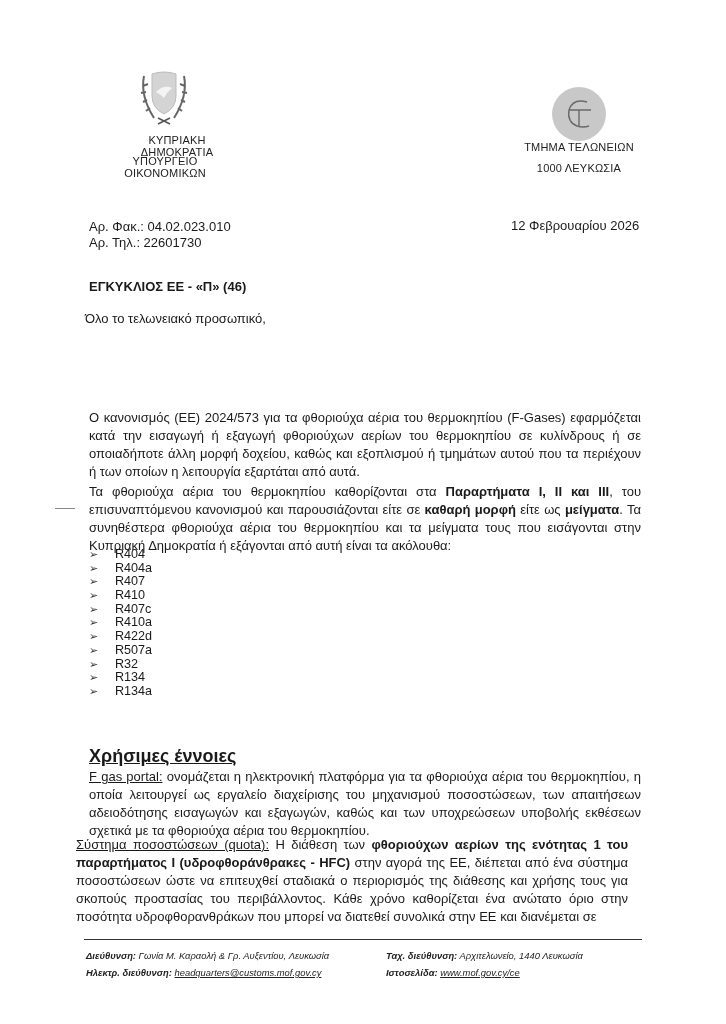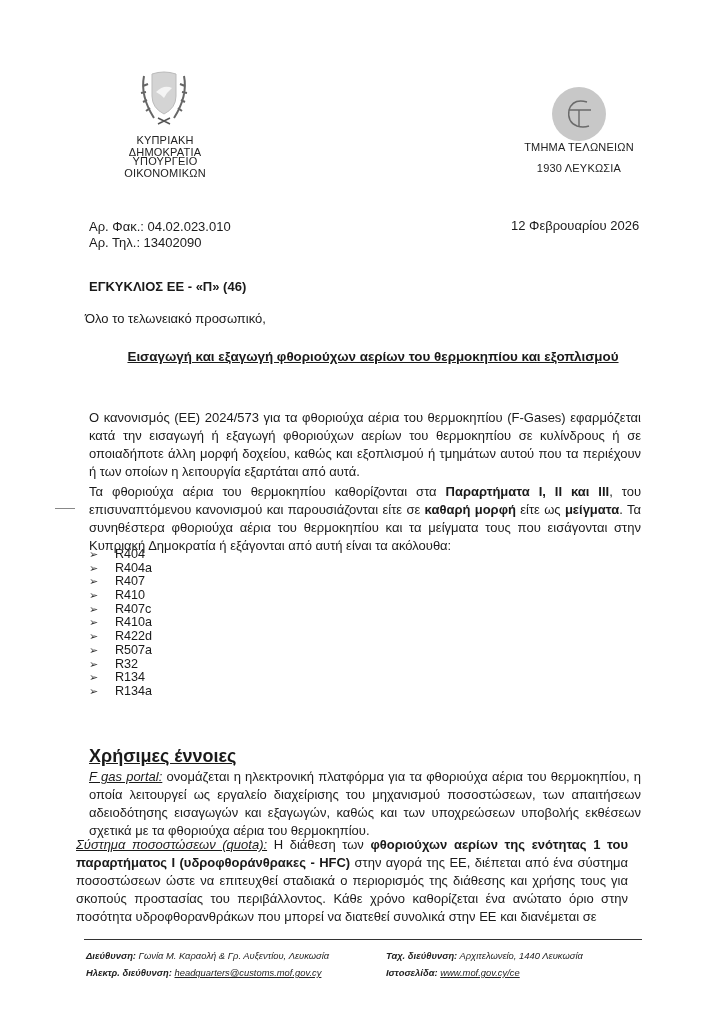--- a/index.html
+++ b/index.html
@@ -10,60 +10,59 @@
   .meta { font-size: 13px; line-height: 16px; }
   .circ { font-size: 13px; font-weight: bold; }
   .salut { font-size: 13px; }
   .title { font-size: 13.4px; font-weight: bold; text-decoration: underline; text-align: center; line-height: 16px; }
   .para { font-size: 13px; line-height: 18px; text-align: justify; }
   .para b { font-weight: bold; }
   ul.refs { list-style: none; margin: 0; padding: 0; font-size: 12.6px; }
   ul.refs li { height: 13.7px; line-height: 13.7px; display: flex; align-items: center; }
   ul.refs li .arrow { width: 26px; font-size: 11px; color: #333; }
   .sect { font-size: 18px; font-weight: bold; text-decoration: underline; }
-  .term { font-style: italic; text-decoration: underline; }
+  .term { text-decoration: underline; }
   .footer-line { height: 1px; background: #333; }
   .foot { font-size: 9.4px; font-style: italic; color: #222; }
   .foot b { font-weight: bold; }
   .foot a { color: #222; text-decoration: underline; }
 </style>
 </head>
 <body>
 
 <div class="abs" style="left:134px; top:66px; width:60px; height:66px;">
   <svg width="60" height="66" viewBox="0 0 60 66">
     <path d="M18 8 Q30 4 42 8 L42 30 Q42 42 30 48 Q18 42 18 30 Z" fill="#d4d4d4" stroke="#bbb" stroke-width="1"></path>
     <path d="M22 26 Q30 18 38 22 Q33 26 30 32 Q26 28 22 26 Z" fill="#f4f4f4"></path>
     <path d="M10 10 Q6 30 20 52 M14 18 l-5 2 M12 26 l-5 1 M13 34 l-4 2 M16 42 l-4 3" stroke="#666" stroke-width="2" fill="none"></path>
     <path d="M50 10 Q54 30 40 52 M46 18 l5 2 M48 26 l5 1 M47 34 l4 2 M44 42 l4 3" stroke="#666" stroke-width="2" fill="none"></path>
     <path d="M24 58 L36 52 M24 52 L36 58" stroke="#555" stroke-width="1.5"></path>
   </svg>
 </div>
-<div class="abs hdr-text" style="left:100px; top:134px; width:130px;">ΚΥΠΡΙΑΚΗ ΔΗΜΟΚΡΑΤΙΑ</div>
+<div class="abs hdr-text" style="left:112px; top:134px; width:130px;">ΚΥΠΡΙΑΚΗ ΔΗΜΟΚΡΑΤΙΑ</div>
 <div class="abs hdr-text" style="left:95px; top:155px; width:140px;">ΥΠΟΥΡΓΕΙΟ ΟΙΚΟΝΟΜΙΚΩΝ</div>
 
 <div class="abs" style="left:551px; top:86px; width:56px; height:56px;">
   <svg width="56" height="56" viewBox="0 0 56 56">
     <circle cx="28" cy="28" r="27" fill="#c8c8c8"></circle>
     <path d="M36 16 Q22 12 18 24 Q16 36 26 40 Q32 42 38 40" stroke="#6a6a6a" stroke-width="1.4" fill="none"></path>
     <path d="M18 24 L40 24 M28 24 L28 40" stroke="#6a6a6a" stroke-width="1.4" fill="none"></path>
   </svg>
 </div>
 <div class="abs hdr-text" style="left:519px; top:141px; width:120px;">ΤΜΗΜΑ ΤΕΛΩΝΕΙΩΝ</div>
-<div class="abs hdr-text" style="left:519px; top:162px; width:120px;">1930 ΛΕΥΚΩΣΙΑ</div>
+<div class="abs hdr-text" style="left:519px; top:162px; width:120px;">1000 ΛΕΥΚΩΣΙΑ</div>
 
 <div class="abs meta" style="left:89px; top:219px;">Αρ. Φακ.: 04.02.023.010</div>
-<div class="abs meta" style="left:89px; top:235px;">Αρ. Τηλ.: 13402090</div>
+<div class="abs meta" style="left:89px; top:235px;">Αρ. Τηλ.: 22601730</div>
 <div class="abs meta" style="left:511px; top:218px;">12 Φεβρουαρίου 2026</div>
 
 <div class="abs circ" style="left:89px; top:279px;">ΕΓΚΥΚΛΙΟΣ ΕΕ -  «Π» (46)</div>
 <div class="abs salut" style="left:85px; top:311px;">Όλο το τελωνειακό προσωπικό,</div>
 
 <div class="abs title" style="left:80px; top:349px; width:586px;">
-  <div>Εισαγωγή και εξαγωγή φθοριούχων αερίων του θερμοκηπίου και εξοπλισμού</div>
 </div>
 
 <div class="abs para" style="left:89px; top:409px; width:552px;">Ο κανονισμός (ΕΕ) 2024/573 για τα φθοριούχα αέρια του θερμοκηπίου (F-Gases) εφαρμόζεται κατά την εισαγωγή ή εξαγωγή φθοριούχων αερίων του θερμοκηπίου σε κυλίνδρους ή σε οποιαδήποτε άλλη μορφή δοχείου, καθώς και εξοπλισμού ή τμημάτων αυτού που τα περιέχουν ή των οποίων η λειτουργία εξαρτάται από αυτά.</div>
 
 <div class="abs" style="left:55px; top:508px; width:20px; height:1px; background:#888;"></div>
 
 <div class="abs para" style="left:89px; top:483px; width:552px;">
   <span>Τα φθοριούχα αέρια του θερμοκηπίου καθορίζονται στα </span><b>Παραρτήματα I, II και III</b><span>, του επισυναπτόμενου κανονισμού και παρουσιάζονται είτε σε </span><b>καθαρή μορφή</b><span> είτε ως </span><b>μείγματα</b><span>. Τα συνηθέστερα φθοριούχα αέρια του θερμοκηπίου και τα μείγματα τους που εισάγονται στην Κυπριακή Δημοκρατία ή εξάγονται από αυτή είναι τα ακόλουθα:</span>
 </div>
 

